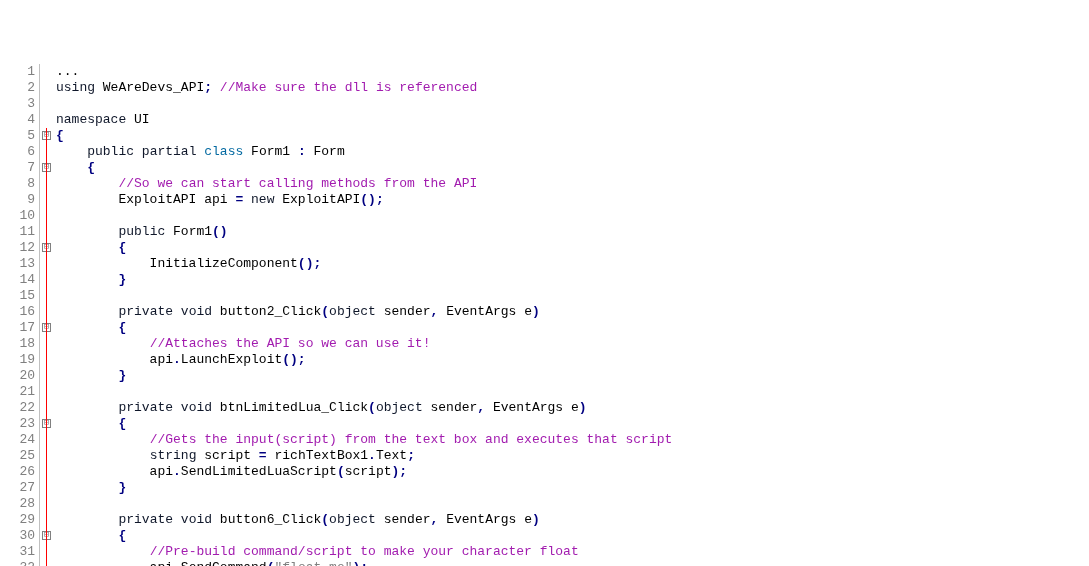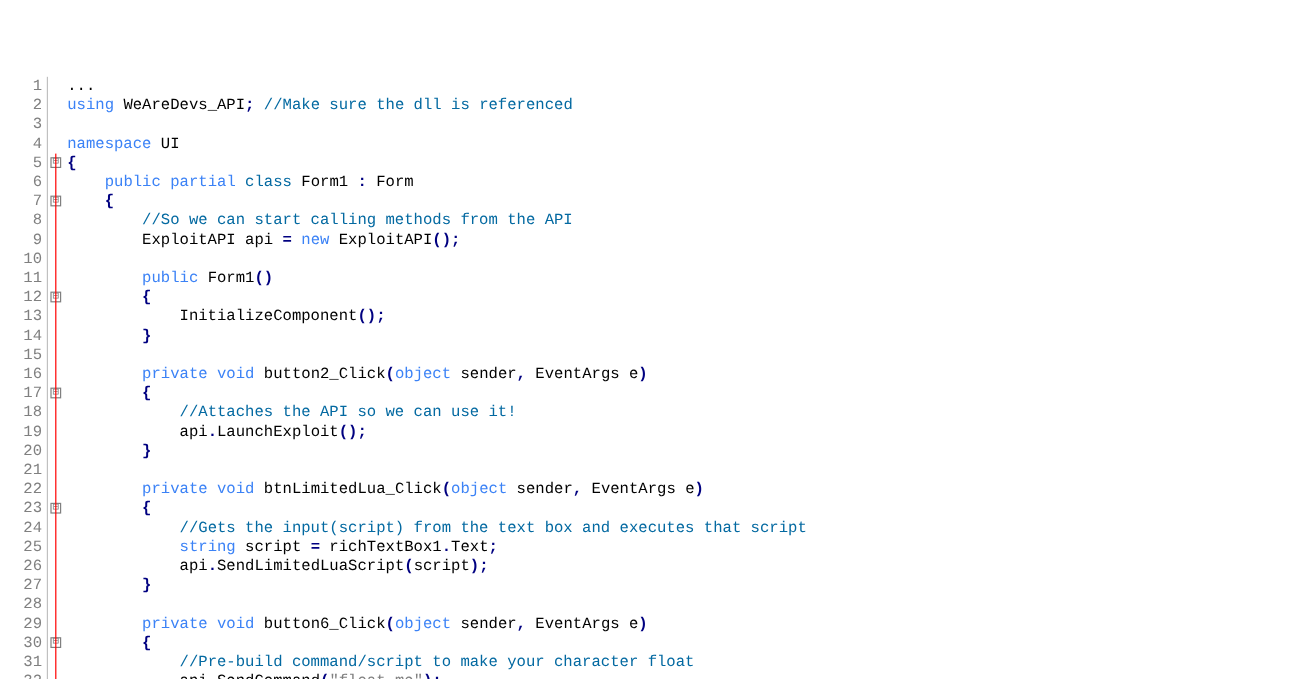--- a/index.html
+++ b/index.html
@@ -48,23 +48,23 @@
       font-size: 9px;
       line-height: 7px;
       color: #808080;
       cursor: pointer;
     }
     .code {
       flex: 1;
       padding-left: 2px;
     }
     .code-line { height: 16px; }
-    .kw { color: #3b82f6; }
+    .kw { color: #0f172a; }
     .cls { color: #0369a1; }
-    .cmt { color: #0369a1; }
+    .cmt { color: #a21caf; }
     .str { color: #808080; }
     .pun { color: #000080; font-weight: bold; }
     .txt { color: #000; }
   </style>
 </head>
 <body>
 
 
 
 <div class="editor">

